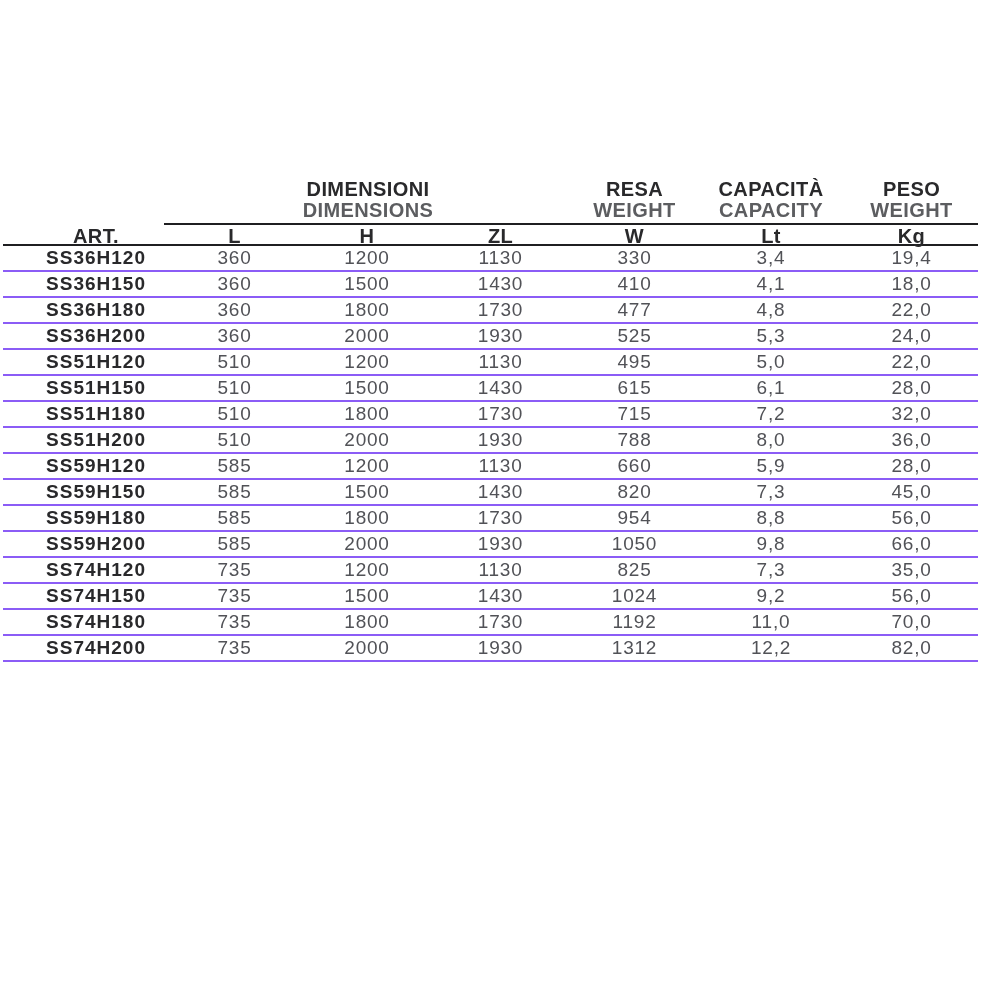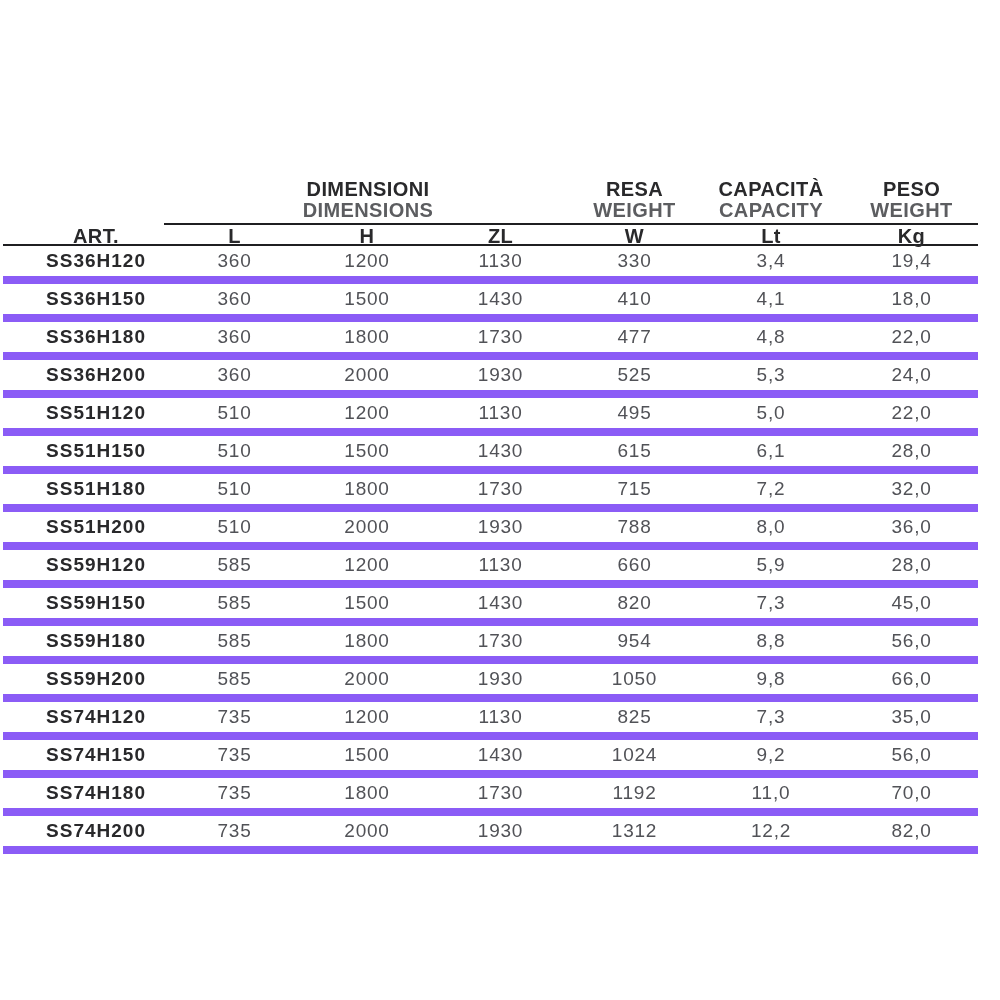--- a/index.html
+++ b/index.html
@@ -56,22 +56,22 @@
     font-size: 20px;
     font-weight: 700;
     color: #29292b;
     padding-left: 11px;
     padding-bottom: 5px;
     letter-spacing: 0.4px;
   }
   .hcell.c1 { padding-left: 25px; }
   
   .drow {
-    height: 38px;
-    border-bottom: 8px solid #8b5cf6;
+    height: 26px;
+    border-bottom: 2px solid #8b5cf6;
     align-items: center;
   }
   .dcell {
     font-size: 19px;
     font-weight: 400;
     color: #515257;
     padding-left: 11px;
     letter-spacing: 0.8px;
     white-space: nowrap;
   }

